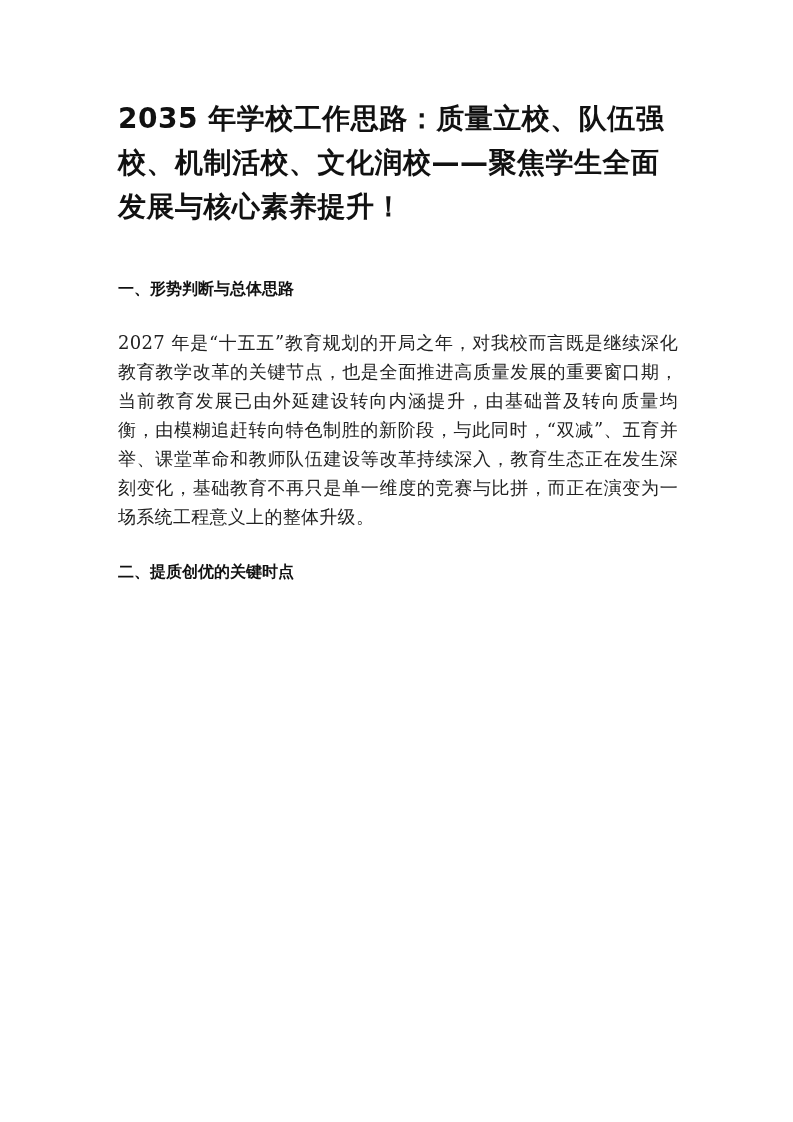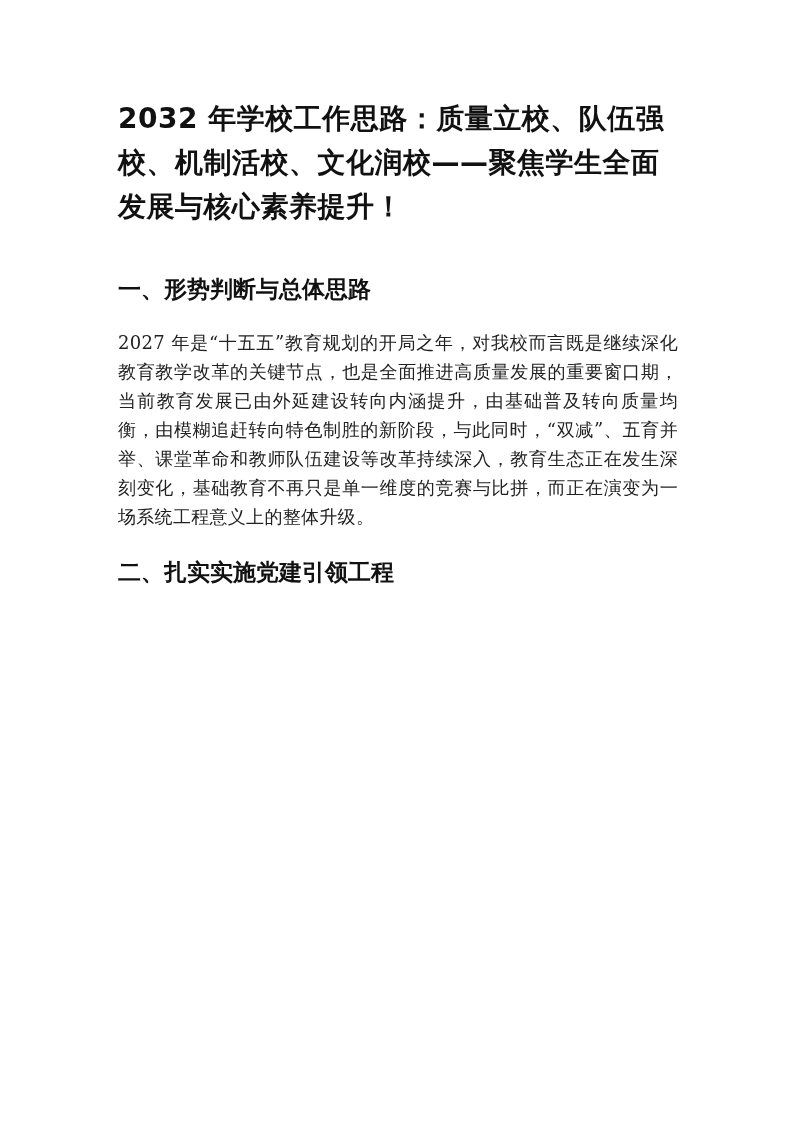--- a/index.html
+++ b/index.html
@@ -8,37 +8,37 @@
     position: absolute; left: 118px; top: 97px; width: 560px;
     color: #1a1a1a;
   }
   .doc-title {
     font-family: "DejaVu Sans", "Liberation Sans", sans-serif;
     font-weight: bold; font-size: 28px; line-height: 44px;
     margin: 0; letter-spacing: 0.5px; color: #111;
   }
   .section-heading {
     font-family: "DejaVu Sans", "Liberation Sans", sans-serif;
-    font-weight: bold; font-size: 23px; line-height: 24px;
+    font-weight: bold; font-size: 16px; line-height: 24px;
     margin: 0; color: #111;
   }
   .para {
     font-family: "DejaVu Serif", "Liberation Serif", serif;
     font-size: 18px; line-height: 29px; margin: 0; color: #222;
     text-align: justify; letter-spacing: 0.3px;
   }
   #h1 { margin-top: 48px; }
   #p1 { margin-top: 27px; }
   #p2 { margin-top: 29px; }
   #p3 { margin-top: 29px; }
   #h2 { margin-top: 29px; }
 </style>
 </head>
 <body>
 
 <div class="page">
-  <h1 class="doc-title">2032 年学校工作思路：质量立校、队伍强校、机制活校、文化润校——聚焦学生全面发展与核心素养提升！</h1>
+  <h1 class="doc-title">2035 年学校工作思路：质量立校、队伍强校、机制活校、文化润校——聚焦学生全面发展与核心素养提升！</h1>
 
   <h2 id="h1" class="section-heading">一、形势判断与总体思路</h2>
   <p id="p1" class="para">2027 年是“十五五”教育规划的开局之年，对我校而言既是继续深化教育教学改革的关键节点，也是全面推进高质量发展的重要窗口期，当前教育发展已由外延建设转向内涵提升，由基础普及转向质量均衡，由模糊追赶转向特色制胜的新阶段，与此同时，“双减”、五育并举、课堂革命和教师队伍建设等改革持续深入，教育生态正在发生深刻变化，基础教育不再只是单一维度的竞赛与比拼，而正在演变为一场系统工程意义上的整体升级。</p>
 
-  <h2 id="h2" class="section-heading">二、扎实实施党建引领工程</h2>
+  <h2 id="h2" class="section-heading">二、提质创优的关键时点</h2>
 </div>
 
 </body></html>

